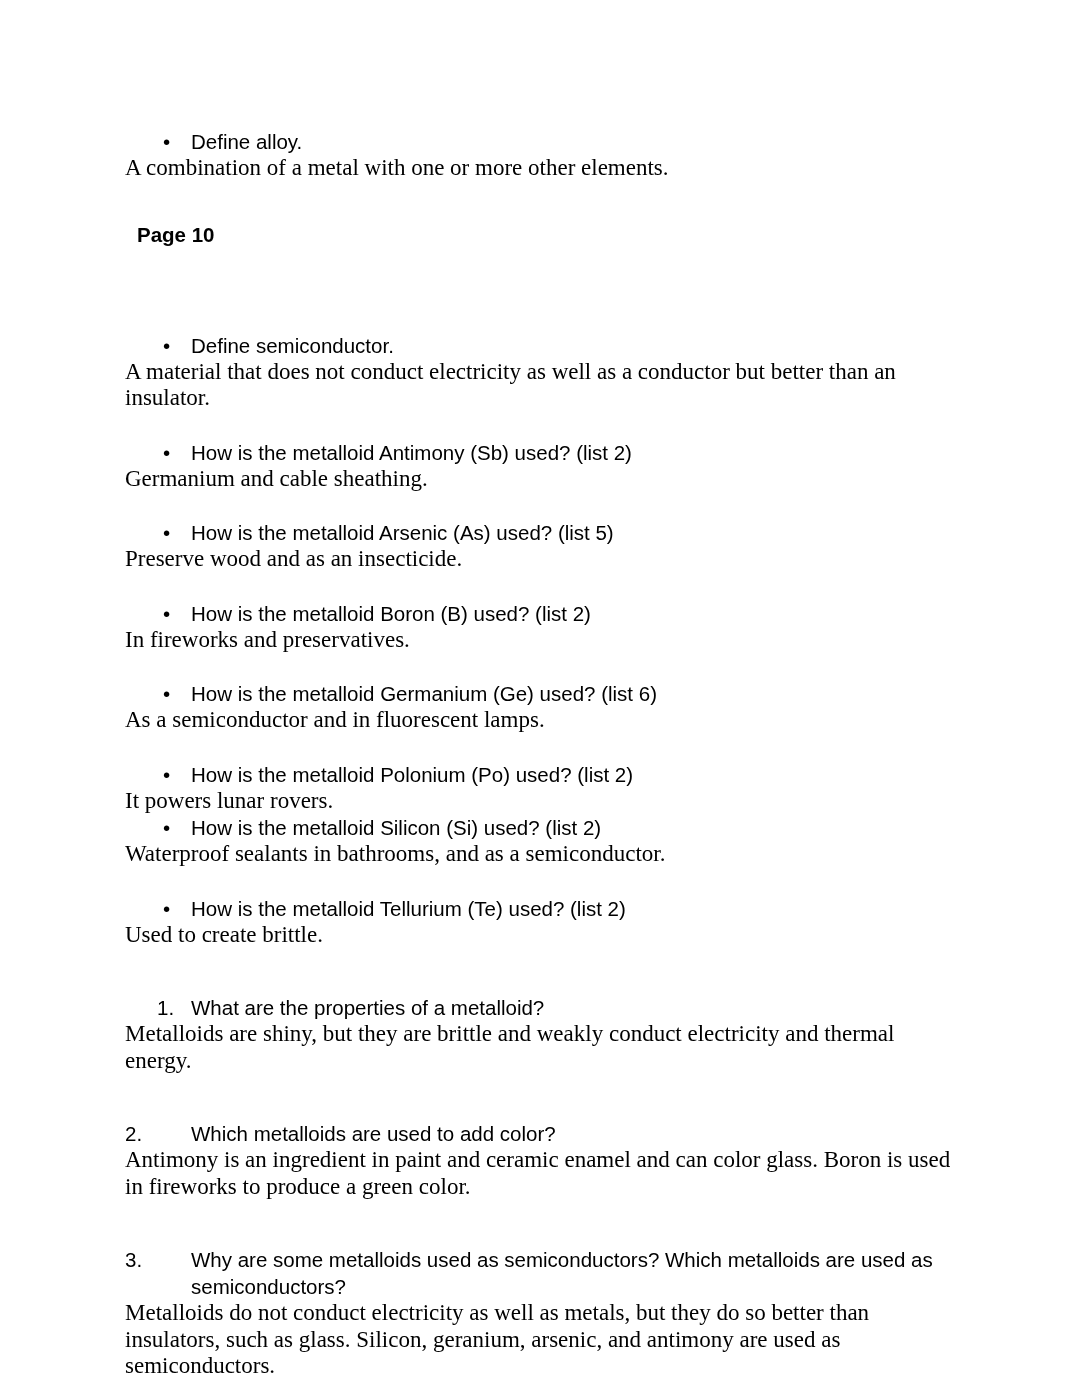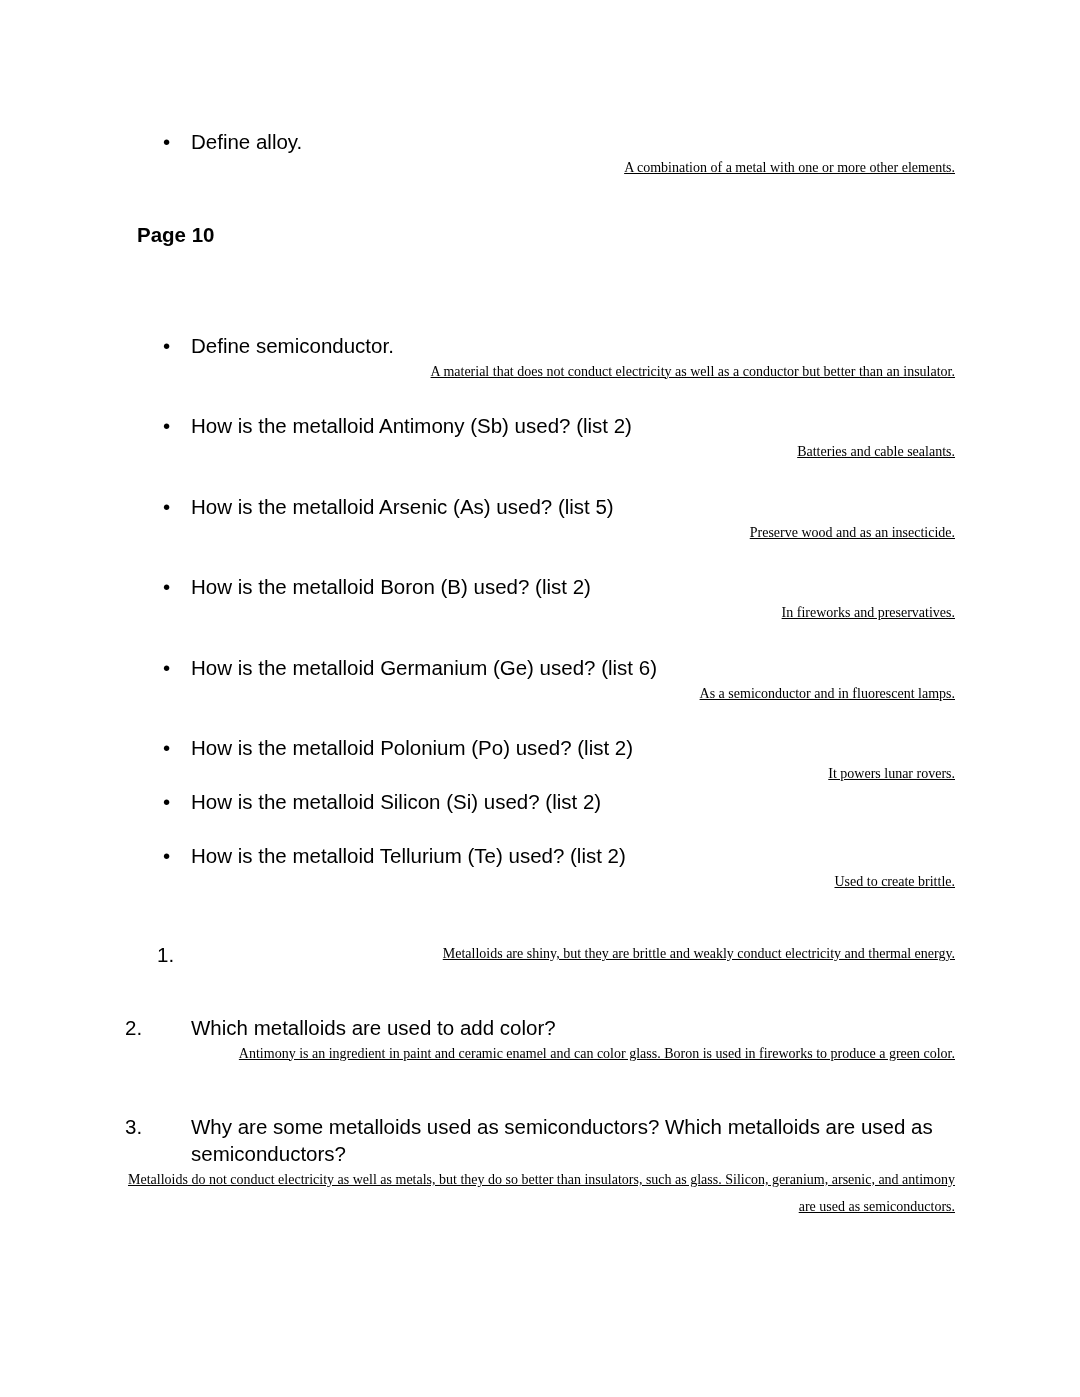--- a/index.html
+++ b/index.html
@@ -46,26 +46,25 @@
     top: 0;
     width: 10px;
     font-family: "Liberation Sans", sans-serif;
     font-size: 20.5px;
     line-height: 27px;
   }
 
   
   .aline {
     font-family: "Liberation Serif", serif;
-    font-size: 14px;
+    font-size: 23px;
     line-height: 26.5px;
     margin: 0;
     color: #000;
-    text-align: right;
-    text-decoration: underline;
+    text-align: left;
   }
 
   
   .heading {
     font-family: "Liberation Sans", sans-serif;
     font-weight: bold;
     font-size: 20.5px;
     line-height: 27px;
     margin: 12px;
     color: #000;
@@ -119,21 +118,21 @@
       <span>Define semiconductor.</span>
     </p>
     <p class="aline">A material that does not conduct electricity as well as a conductor but better than an insulator.</p>
 
     <div class="gap-sm"></div>
 
     <p class="qline">
       <span class="bullet">•</span>
       <span>How is the metalloid Antimony (Sb) used? (list 2)</span>
     </p>
-    <p class="aline">Batteries and cable sealants.</p>
+    <p class="aline">Germanium and cable sheathing.</p>
 
     <div class="gap-sm"></div>
 
     <p class="qline">
       <span class="bullet">•</span>
       <span>How is the metalloid Arsenic (As) used? (list 5)</span>
     </p>
     <p class="aline">Preserve wood and as an insecticide.</p>
 
     <div class="gap-sm"></div>
@@ -157,34 +156,36 @@
     <p class="qline">
       <span class="bullet">•</span>
       <span>How is the metalloid Polonium  (Po) used? (list 2)</span>
     </p>
     <p class="aline">It powers lunar rovers.</p>
 
     <p class="qline">
       <span class="bullet">•</span>
       <span>How is the metalloid Silicon (Si) used? (list 2)</span>
     </p>
+    <p class="aline">Waterproof sealants in bathrooms, and as a semiconductor.</p>
 
     <div class="gap-sm"></div>
 
     <p class="qline">
       <span class="bullet">•</span>
       <span>How is the metalloid Tellurium  (Te) used? (list 2)</span>
     </p>
     <p class="aline">Used to create brittle.</p>
 
 
     <div class="gap-md"></div>
 
     <p class="numq indented">
       <span class="num">1.</span>
+      <span>What are the properties of a metalloid?</span>
     </p>
     <p class="aline">Metalloids are shiny, but they are brittle and weakly conduct electricity and thermal energy.</p>
 
     <div class="gap-md"></div>
 
     <p class="numq flush">
       <span class="num">2.</span>
       <span>Which metalloids are used to add color?</span>
     </p>
     <p class="aline">Antimony is an ingredient in paint and ceramic enamel and can color glass. Boron is used in fireworks to produce a green color.</p>

